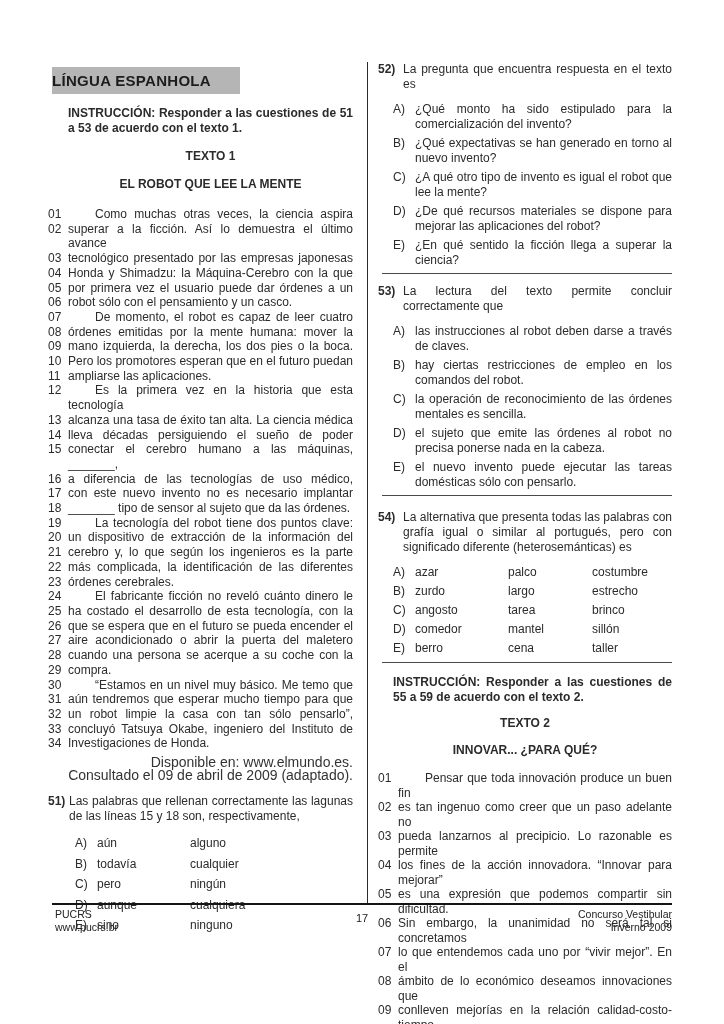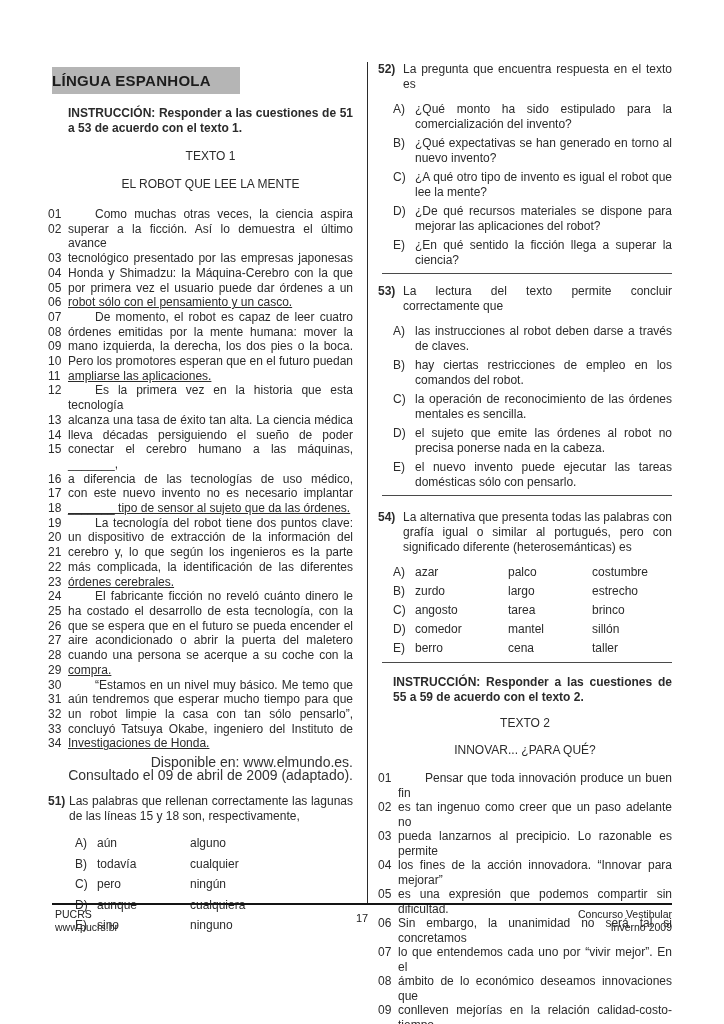--- a/index.html
+++ b/index.html
@@ -14,29 +14,29 @@
   .divider   { position:absolute; left:367px; top:62px; height:842px; width:0;
                border-left:1.5px solid #2b2b2b; }
   
   .band { margin-left:4px; width:188px; height:27px; background:#b5b5b5;
           display:flex; align-items:center; }
   .band span { font-size:15px; font-weight:bold; color:#1c1c1c; letter-spacing:.3px; }
   
   .instr { margin:12px 0 0 20px; width:285px; font-size:12px; font-weight:bold;
            line-height:15px; text-align:justify; }
   .cheading { margin-top:13px; padding-left:20px; text-align:center;
-              font-size:12px; font-weight:normal; line-height:15px; }
+              font-size:12px; font-weight:bold; line-height:15px; }
   .col-right .cheading { padding-left:0; }
   
   .lines { margin-top:15px; }
   .tline { display:flex; font-size:12px; line-height:14.7px; }
   .tline .lnum { width:20px; flex:0 0 20px; }
   .tline .txt  { flex:1; text-align:justify; text-align-last:justify; }
   .tline.f-ind .txt { text-indent:27px; }
-  .tline.f-end .txt { text-align-last:left;text-decoration:underline; }
+  .tline.f-end .txt { text-align-last:left; }
   .col-right .tline { line-height:14.5px; }
   
   .source { margin-top:5px; text-align:right; font-size:14px; line-height:13px; color:#333; }
   
   .question { margin-top:12px; }
   .qhead { display:flex; font-size:12px; line-height:15px; }
   .qhead .qnum { flex:0 0 21px; font-weight:bold; }
   .qhead .qtext { flex:1; text-align:justify; }
   .col-right .qhead .qnum { flex:0 0 25px; }
   

